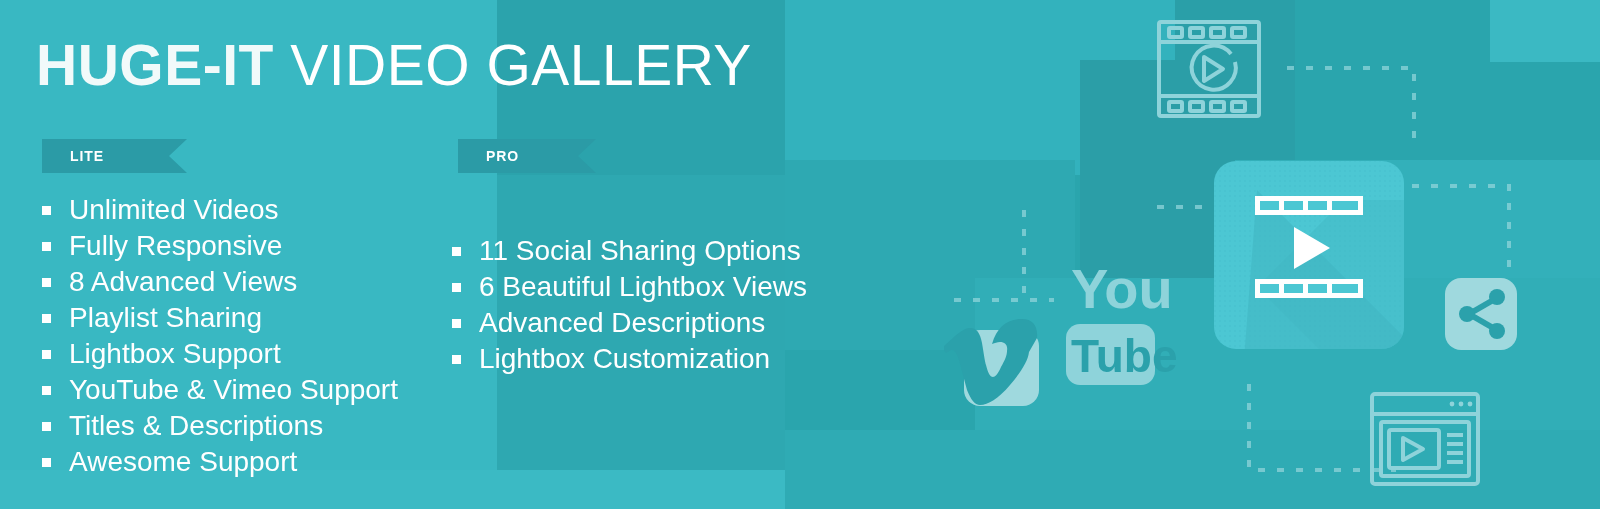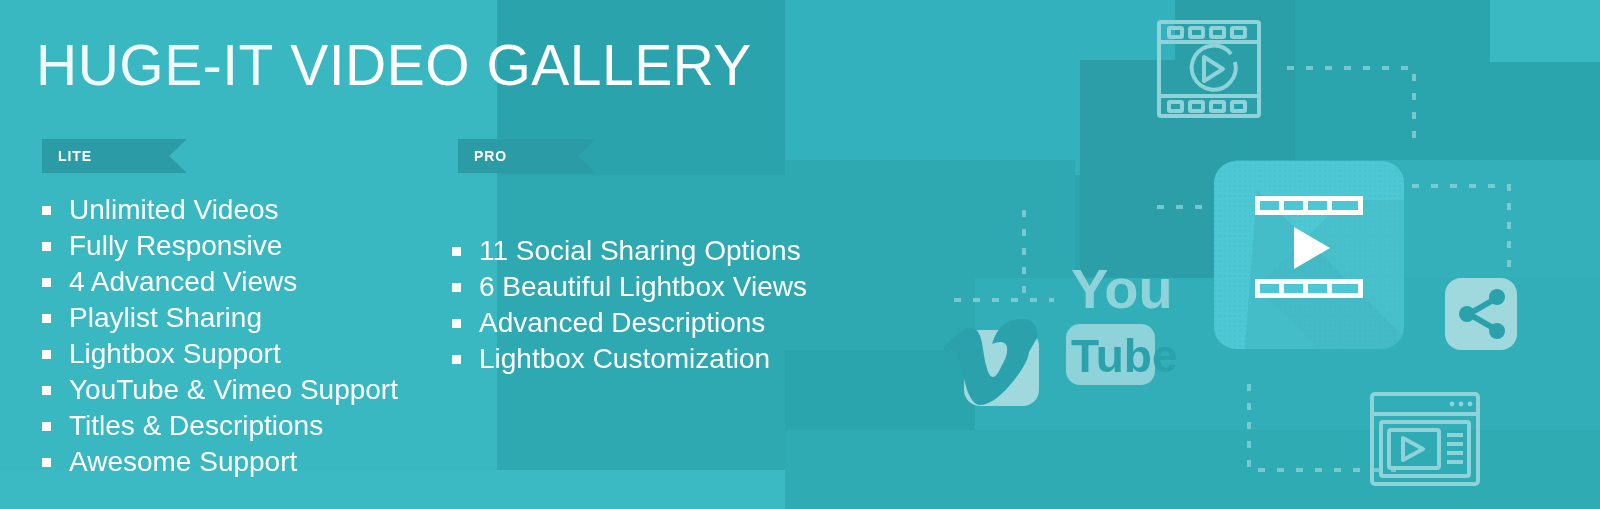--- a/index.html
+++ b/index.html
@@ -31,32 +31,32 @@
 
   
   .content { position:absolute; left:0; top:0; width:960px; height:509px; z-index:5; }
 
   .title {
     position:absolute; left:36px; top:34px;
     font-size:57px; line-height:62px;
     color:#ffffff; white-space:nowrap;
     letter-spacing:0.5px;
   }
-  .title .thin  { font-weight:400; opacity:0.93; }
+  .title .thin  { font-weight:700; opacity:0.93; }
   .title .bold  { font-weight:500; }
 
   .ribbons { position:absolute; left:0; top:139px; width:900px; height:36px; }
   .ribbon {
     position:absolute; top:0; height:34px;
     background:#2b9ba6;
     color:#ffffff;
     font-size:14px; font-weight:600;
     letter-spacing:0.9px;
     display:flex; align-items:center;
-    padding-left:16px;
+    padding-left:28px;
     -webkit-clip-path:polygon(0 0,100% 0,calc(100% - 18px) 50%,100% 100%,0 100%);
     clip-path:polygon(0 0,100% 0,calc(100% - 18px) 50%,100% 100%,0 100%);
   }
   .ribbon-lite { left:42px;  width:145px; }
   .ribbon-pro  { left:458px; width:138px; }
 
   .cols { position:absolute; left:0; top:192px; width:940px; }
   .col { position:absolute; top:0; }
   .col-lite { left:42px; }
   .col-pro  { left:452px;margin-top:41px; }
@@ -229,21 +229,21 @@
         <div class="feat">
           <span class="bullet"></span>
           <span>Unlimited Videos</span>
         </div>
         <div class="feat">
           <span class="bullet"></span>
           <span>Fully Responsive</span>
         </div>
         <div class="feat">
           <span class="bullet"></span>
-          <span>4 Advanced Views</span>
+          <span>8 Advanced Views</span>
         </div>
         <div class="feat">
           <span class="bullet"></span>
           <span>Playlist Sharing</span>
         </div>
         <div class="feat">
           <span class="bullet"></span>
           <span>Lightbox Support</span>
         </div>
         <div class="feat">

